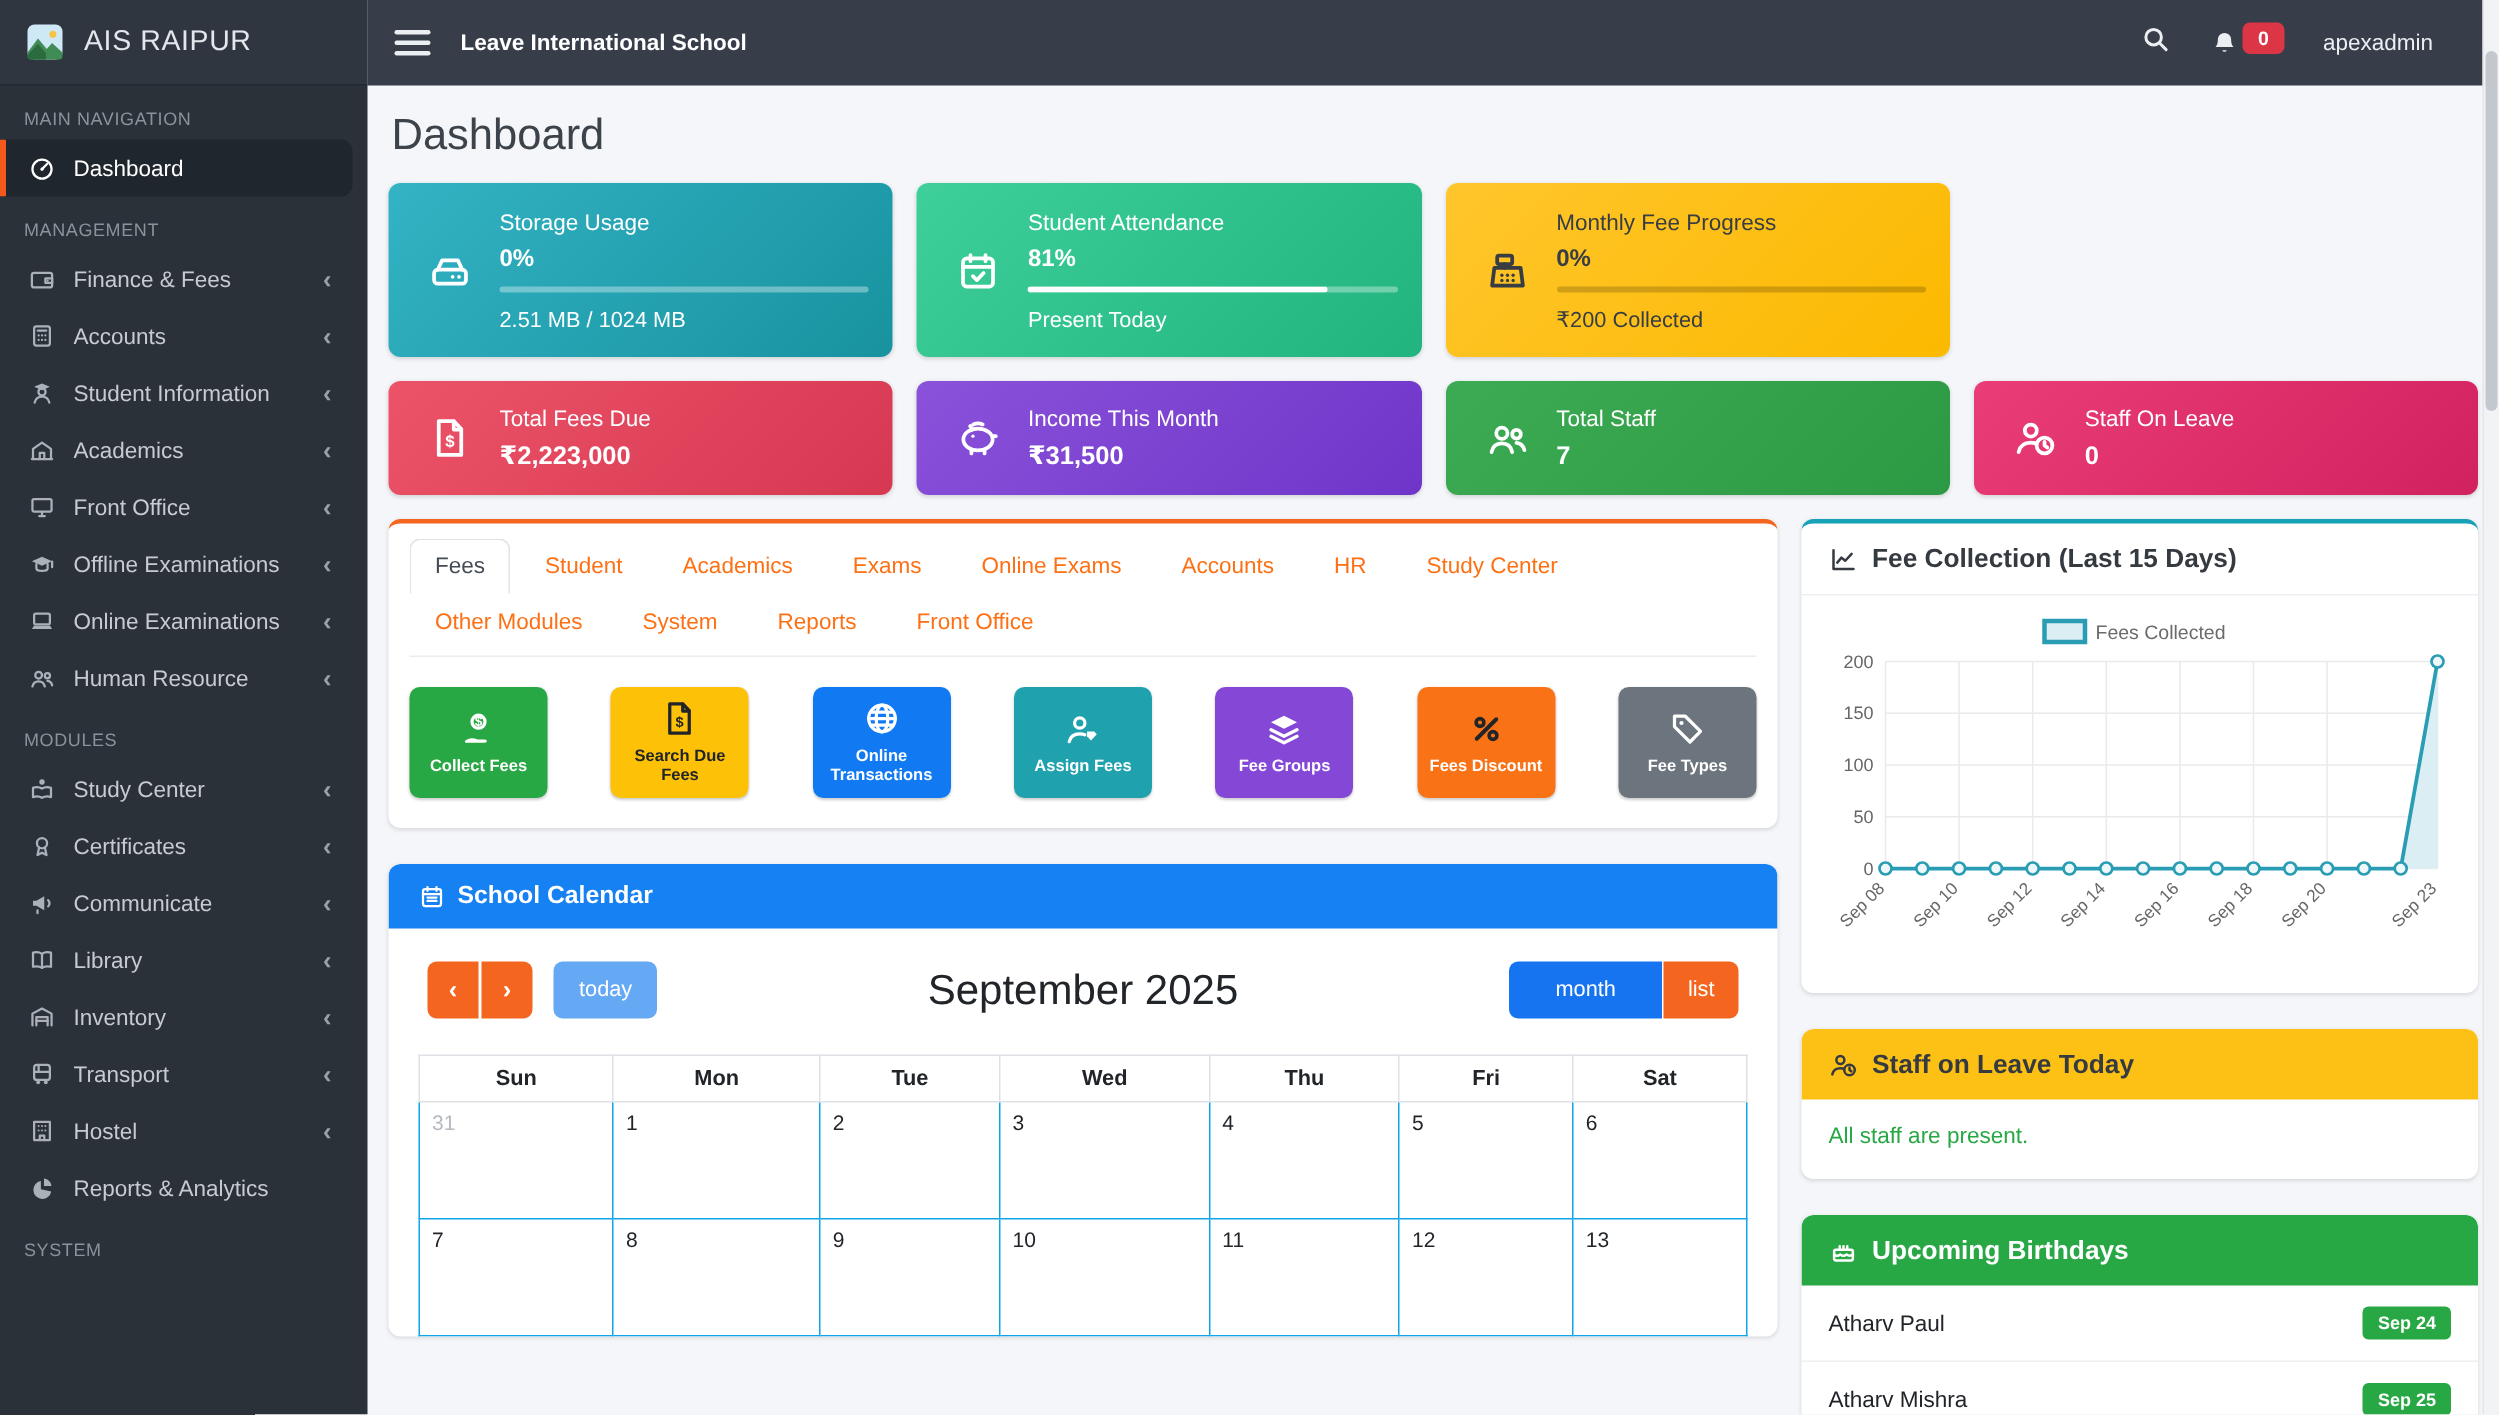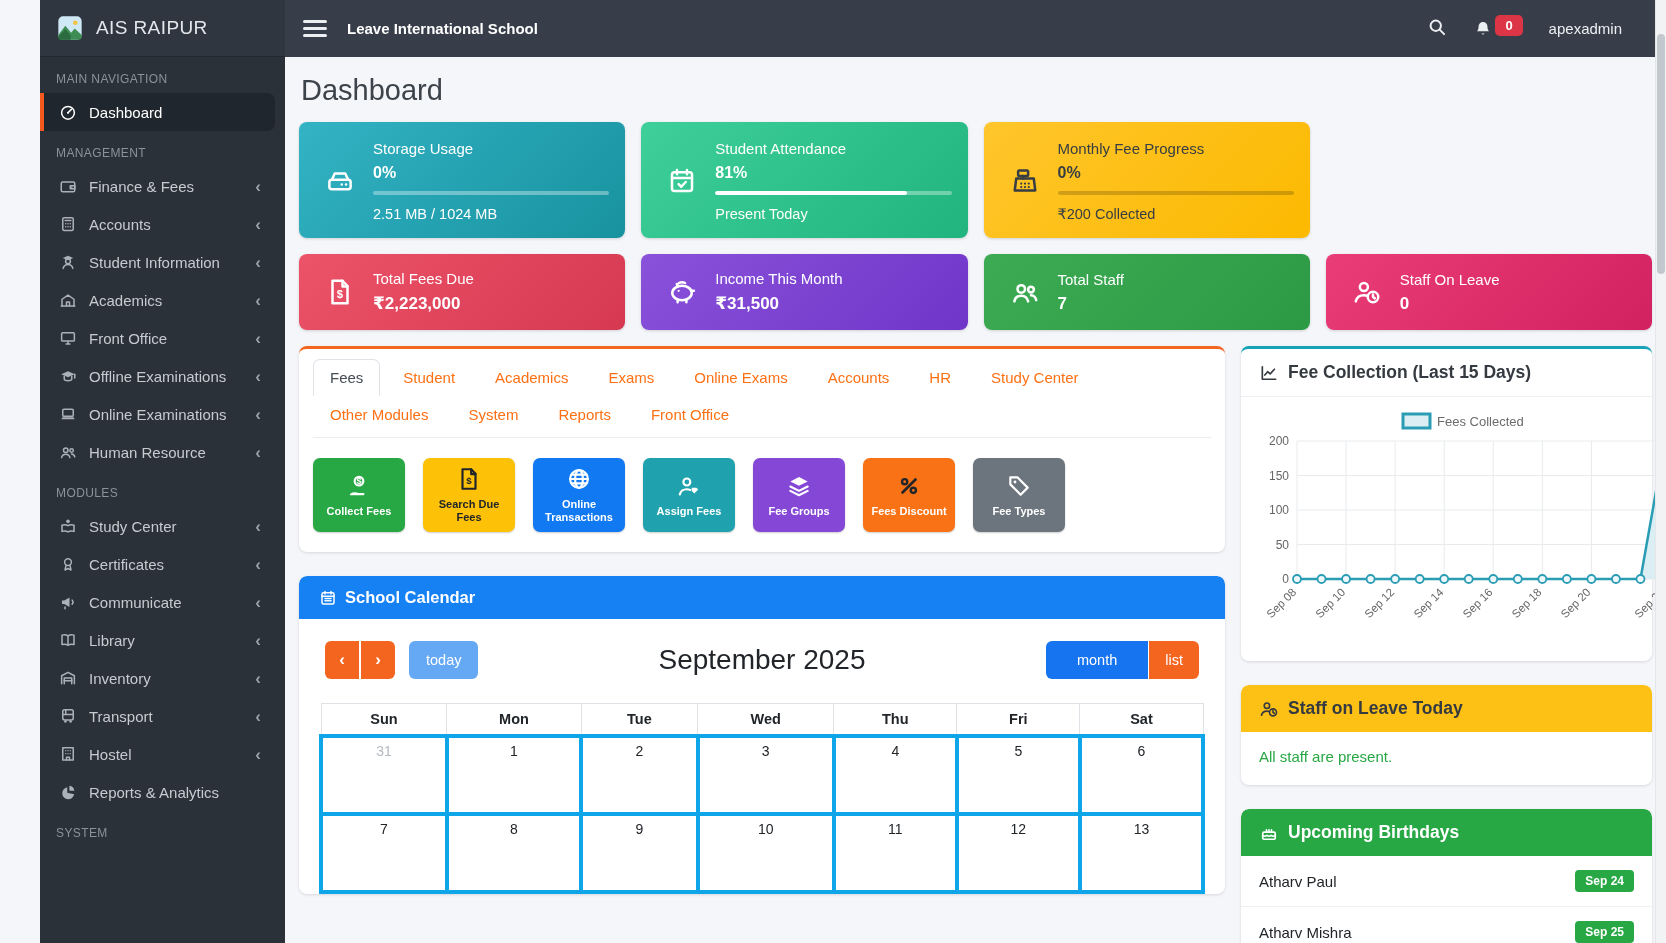--- a/index.html
+++ b/index.html
@@ -7,21 +7,21 @@
   html,body { width:1666px; height:943px; overflow:hidden; }
   body { font-family:"Liberation Sans","DejaVu Sans",sans-serif; background:#f4f6f9; color:#343a40; }
   .app { position:relative; width:1666px; height:943px; display:flex; overflow:hidden; }
 
   
   .ic { width:18px; height:18px; fill:none; stroke:currentColor; stroke-width:2; stroke-linecap:round; stroke-linejoin:round; flex:none; }
   .ic-lg { width:30px; height:30px; }
   .ic-md { width:26px; height:26px; }
 
   
-  .sidebar { width:245px; flex:none; background:#2b3139; height:100%; overflow:hidden;margin-left:40px; }
+  .sidebar { width:245px; flex:none; background:#2b3139; height:100%; overflow:hidden; }
   .brand { height:57px; background:#2f3640; display:flex; align-items:center; gap:12px; padding:0 16px; border-bottom:1px solid #232930; }
   .brand-title { color:#e3e7ec; font-size:19px; letter-spacing:.4px; }
   .nav-label { padding:15px 16px 7px; font-size:12px; color:#8a929a; letter-spacing:.4px; }
   .nav-item { display:flex; align-items:center; gap:12px; padding:10px 14px 10px 15px; margin-right:10px; color:#c6cbd2; font-size:15px; border-left:4px solid transparent; border-radius:0 8px 8px 0; cursor:pointer; }
   .nav-item .ic { color:#aab1b9; }
   .nav-item.active { background:#20262d; border-left-color:#f4581c; color:#fff; }
   .nav-item.active .ic { color:#fff; }
   .nav-text { flex:1; white-space:nowrap; overflow:hidden; }
   .chev { margin-left:auto; color:#9aa1a8; font-size:17px; line-height:1; font-weight:bold; }
 
@@ -62,41 +62,41 @@
   .cols { display:flex; gap:16px; align-items:flex-start; }
   .col-left { width:926px; flex:none; }
   .col-right { flex:1; min-width:0; }
   .card { background:#fff; border-radius:8px; box-shadow:0 1px 3px rgba(0,0,0,.12); }
 
   
   .tabs-card { border-top:3px solid #f4651f; padding:10px 14px 20px; }
   .tab-list { list-style:none; display:flex; flex-wrap:wrap; border-bottom:1px solid #e9edf1; padding-bottom:4px; }
   .tab { padding:9px 16px; font-size:15px; color:#fd7014; cursor:pointer; border:1px solid transparent; border-radius:7px 7px 0 0; margin-right:6px; }
   .tab.active { color:#454c54; background:#fff; border-color:#dfe3e7; border-bottom-color:#fff; }
-  .qa-row { display:flex; justify-content:flex-start; gap:18px; margin-top:20px; }
+  .qa-row { display:flex; justify-content:space-between; gap:18px; margin-top:20px; }
   .qa-tile { width:92px; height:74px; border-radius:7px; display:flex; flex-direction:column; align-items:center; justify-content:center; gap:6px; cursor:pointer; box-shadow:0 1px 2px rgba(0,0,0,.2); }
   .qa-label { font-size:11px; font-weight:bold; text-align:center; line-height:1.15; padding:0 3px; }
 
   
   .cal-card { margin-top:24px; overflow:hidden; }
   .cal-header { background:#1581f3; color:#fff; border-radius:8px 8px 0 0; padding:12px 20px; font-size:16.5px; font-weight:bold; display:flex; align-items:center; gap:8px; }
   .cal-toolbar { position:relative; display:flex; align-items:center; padding:22px 26px 16px; }
   .btn { border:none; cursor:pointer; color:#fff; font-family:inherit; }
   .cal-nav { display:flex; gap:2px; }
   .cal-nav .btn { width:34px; height:38px; background:#f4651f; font-size:17px; font-weight:bold; }
   .btn-prev { border-radius:6px 0 0 6px; }
   .btn-next { border-radius:0 6px 6px 0; }
   .btn-today { margin-left:14px; height:38px; padding:0 17px; background:#65a8f4; border-radius:6px; font-size:14.5px; }
   .cal-title { position:absolute; left:0; right:0; text-align:center; font-size:28px; color:#212529; font-weight:500; pointer-events:none; }
   .view-toggle { margin-left:auto; display:flex; gap:1px; }
   .btn-month { height:38px; padding:0 31px; background:#1774f0; border-radius:6px 0 0 6px; font-size:14.5px; }
   .btn-list { height:38px; padding:0 16px; background:#f4651f; border-radius:0 6px 6px 0; font-size:14.5px; }
   .cal-table { width:calc(100% - 40px); margin:8px 20px 0; border-collapse:collapse; }
   .cal-table th { border:1px solid #dee2e6; padding:7px 4px; font-size:14.5px; color:#212529; }
-  .cal-table td { border:4px solid #0ea5e9; height:78px; vertical-align:top; text-align:center; padding:5px 8px; font-size:14px; color:#212529; cursor:pointer; }
+  .cal-table td { border:1px solid #0ea5e9; height:78px; vertical-align:top; text-align:left; padding:5px 8px; font-size:14px; color:#212529; cursor:pointer; }
   .cal-table td.muted { color:#b4bac0; }
 
   
   .chart-card { border-top:3px solid #17a2b8; }
   .panel-head { display:flex; align-items:center; gap:9px; padding:13px 18px; font-size:17.5px; font-weight:bold; color:#343a40; }
   .chart-card .panel-head { border-bottom:1px solid #edf0f2; }
   .chart-wrap { padding:10px 10px 12px; }
   .leave-card { margin-top:24px; overflow:hidden; }
   .leave-head { background:#fdc116; border-radius:8px 8px 0 0; }
   .leave-body { padding:16px 18px 20px; font-size:15px; color:#28a745; }

